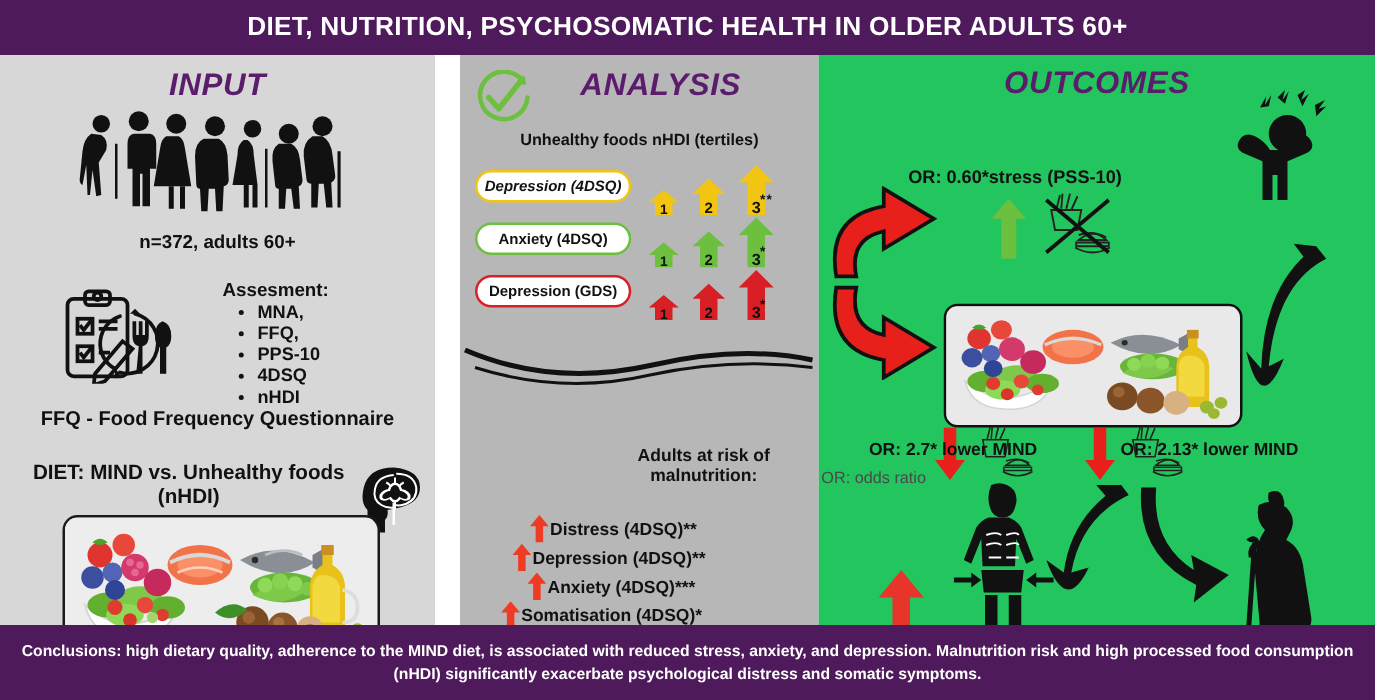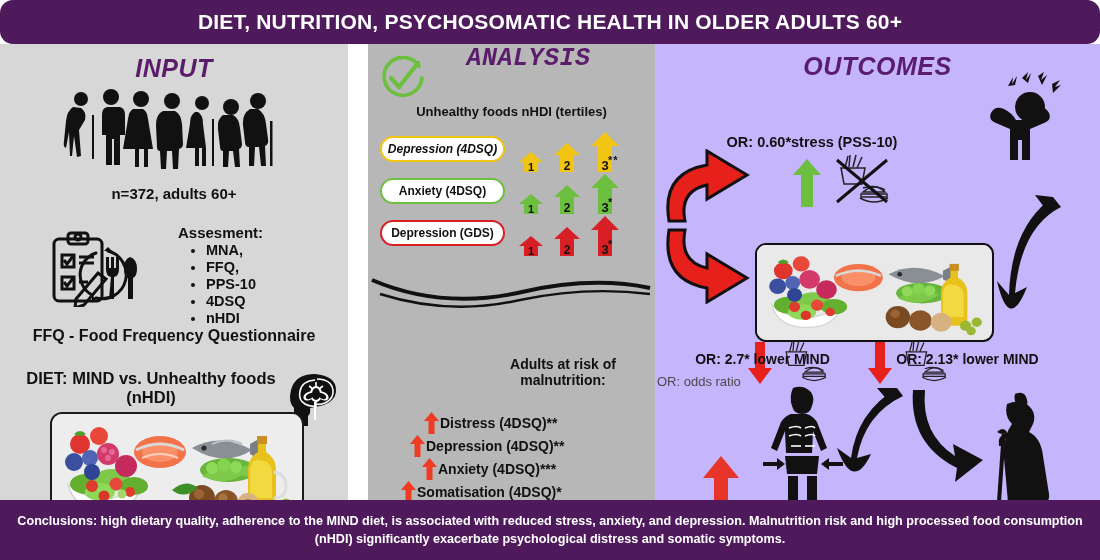--- a/index.html
+++ b/index.html
@@ -7,42 +7,42 @@
     width:1100px;height:560px;overflow:hidden;
     font-family:"Liberation Sans",sans-serif;
     background:#ffffff;
   }
   #poster{position:relative;width:1100px;height:560px;}
 
   
   .header{
     position:absolute;left:0;top:0;width:1100px;height:44px;
     background:#4e1a5b;
-    display:flex;align-items:center;justify-content:center;border-radius:13px;
+    display:flex;align-items:center;justify-content:center;
   }
   .header-title{
     color:#ffffff;font-weight:bold;font-size:21px;letter-spacing:.2px;
     text-align:center;white-space:nowrap;
   }
 
   
   .footer{
     position:absolute;left:0;top:500px;width:1100px;height:60px;
     background:#4e1a5b;display:flex;align-items:center;justify-content:center;
   }
   .footer-text{
     color:#ffffff;font-weight:bold;font-size:12.6px;line-height:1.45;
     text-align:center;padding:0 14px;
   }
 
   
   .panel{position:absolute;top:44px;height:456px;}
   #panel-input{left:0;width:348px;background:#d7d7d7;}
   #panel-analysis{left:368px;width:287px;background:#b7b7b7;}
-  #panel-outcomes{left:655px;width:445px;background:#c4b5fd;}
+  #panel-outcomes{left:655px;width:445px;background:#22c55e;}
   .panel-title{
     text-align:center;font-style:italic;font-weight:bold;
     color:#5b1d6b;font-size:25px;letter-spacing:.5px;
   }
 
   
   #panel-input .panel-title{margin-top:10px;}
   .people-row{
     display:flex;align-items:flex-end;justify-content:center;
     height:88px;margin-top:6px;gap:1px;
@@ -67,21 +67,21 @@
     font-weight:bold;font-size:16.5px;color:#111;line-height:1.18;
   }
   .brain-icon{position:absolute;left:285px;top:326px;}
   .food-box{
     position:absolute;left:50px;top:368px;width:250px;height:110px;
     border:2.5px solid #1a1a1a;border-radius:12px;overflow:hidden;
     background:#ededed;
   }
 
   
-  #panel-analysis .panel-title{margin-left:34px;font-family:Liberation Mono, monospace;}
+  #panel-analysis .panel-title{margin-top:10px;margin-left:34px;}
   .check-icon{position:absolute;left:10px;top:12px;}
   .nhdi-head{
     position:absolute;left:0;top:60px;width:287px;text-align:center;
     font-weight:bold;font-size:13px;color:#111;
   }
   .tertile-row{position:absolute;left:12px;height:34px;}
   .pill{
     display:inline-flex;align-items:center;justify-content:center;
     width:125px;height:26px;background:#ffffff;border-radius:13px;
     font-weight:bold;font-size:12px;color:#111;box-sizing:border-box;

